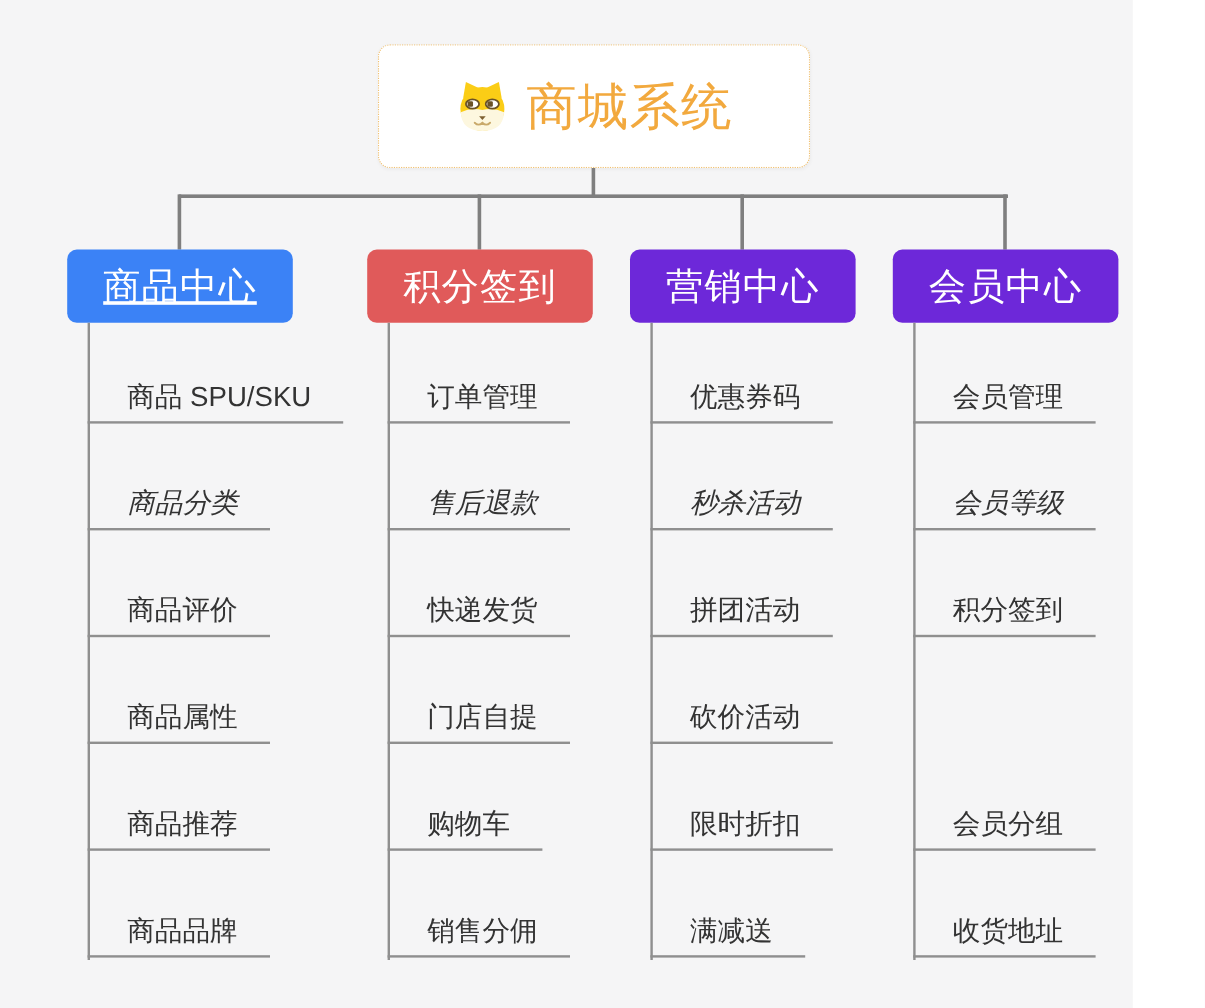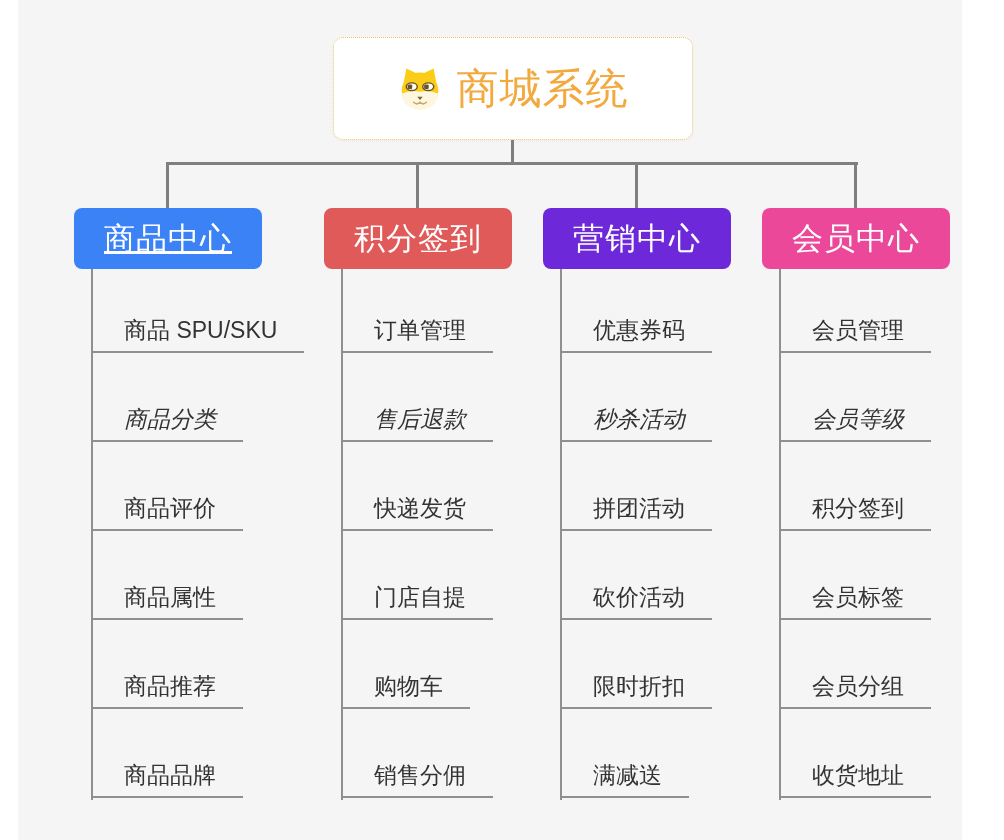--- a/index.html
+++ b/index.html
@@ -1,19 +1,19 @@
 <!DOCTYPE html>
 <html><head>
 <meta charset="utf-8">
 <style>
   * { margin:0; padding:0; box-sizing:border-box; }
   html,body { width:1004px; height:840px; }
   body { font-family:"Liberation Sans","DejaVu Sans",sans-serif; }
 
-  .canvas { position:relative; width:944px; height:840px; background:#f5f5f6; overflow:hidden;margin-left:18px; }
+  .canvas { position:relative; width:944px; height:840px; background:#f5f5f6; overflow:hidden; }
 
   
   .root-box {
     position:absolute; left:315px; top:37px; width:360px; height:103px;
     background:#ffffff; border:1px dotted #f0c070; border-radius:10px;
     display:flex; align-items:center; justify-content:center; gap:15px;
     box-shadow:0 1px 3px rgba(0,0,0,0.04);
   }
   .root-title { font-size:42px; font-weight:400; letter-spacing:1px; }
 
@@ -85,21 +85,21 @@
   <div class="line root-trunk"></div>
   <div class="line h-connector"></div>
   <div class="line drop d1"></div>
   <div class="line drop d2"></div>
   <div class="line drop d3"></div>
   <div class="line drop d4"></div>
 
   <div class="branch-box b1" style="background: #3b82f6; text-decoration: underline;">商品中心</div>
   <div class="branch-box b2" style="background: rgb(224, 90, 90);">积分签到</div>
   <div class="branch-box b3" style="background: #6d28d9;">营销中心</div>
-  <div class="branch-box b4" style="background: #ec4899;">会员中心</div>
+  <div class="branch-box b4" style="background: #6d28d9;">会员中心</div>
 
   <div class="column c1">
     <div class="leaf r1">商品 SPU/SKU</div>
     <div class="leaf r2">商品分类</div>
     <div class="leaf r3">商品评价</div>
     <div class="leaf r4">商品属性</div>
     <div class="leaf r5">商品推荐</div>
     <div class="leaf r6">商品品牌</div>
   </div>
 
@@ -118,18 +118,17 @@
     <div class="leaf r3">拼团活动</div>
     <div class="leaf r4">砍价活动</div>
     <div class="leaf r5">限时折扣</div>
     <div class="leaf r6">满减送</div>
   </div>
 
   <div class="column c4">
     <div class="leaf r1">会员管理</div>
     <div class="leaf r2">会员等级</div>
     <div class="leaf r3">积分签到</div>
-    <div class="leaf r4">会员标签</div>
     <div class="leaf r5">会员分组</div>
     <div class="leaf r6">收货地址</div>
   </div>
 
 </div>
 
 </body></html>

